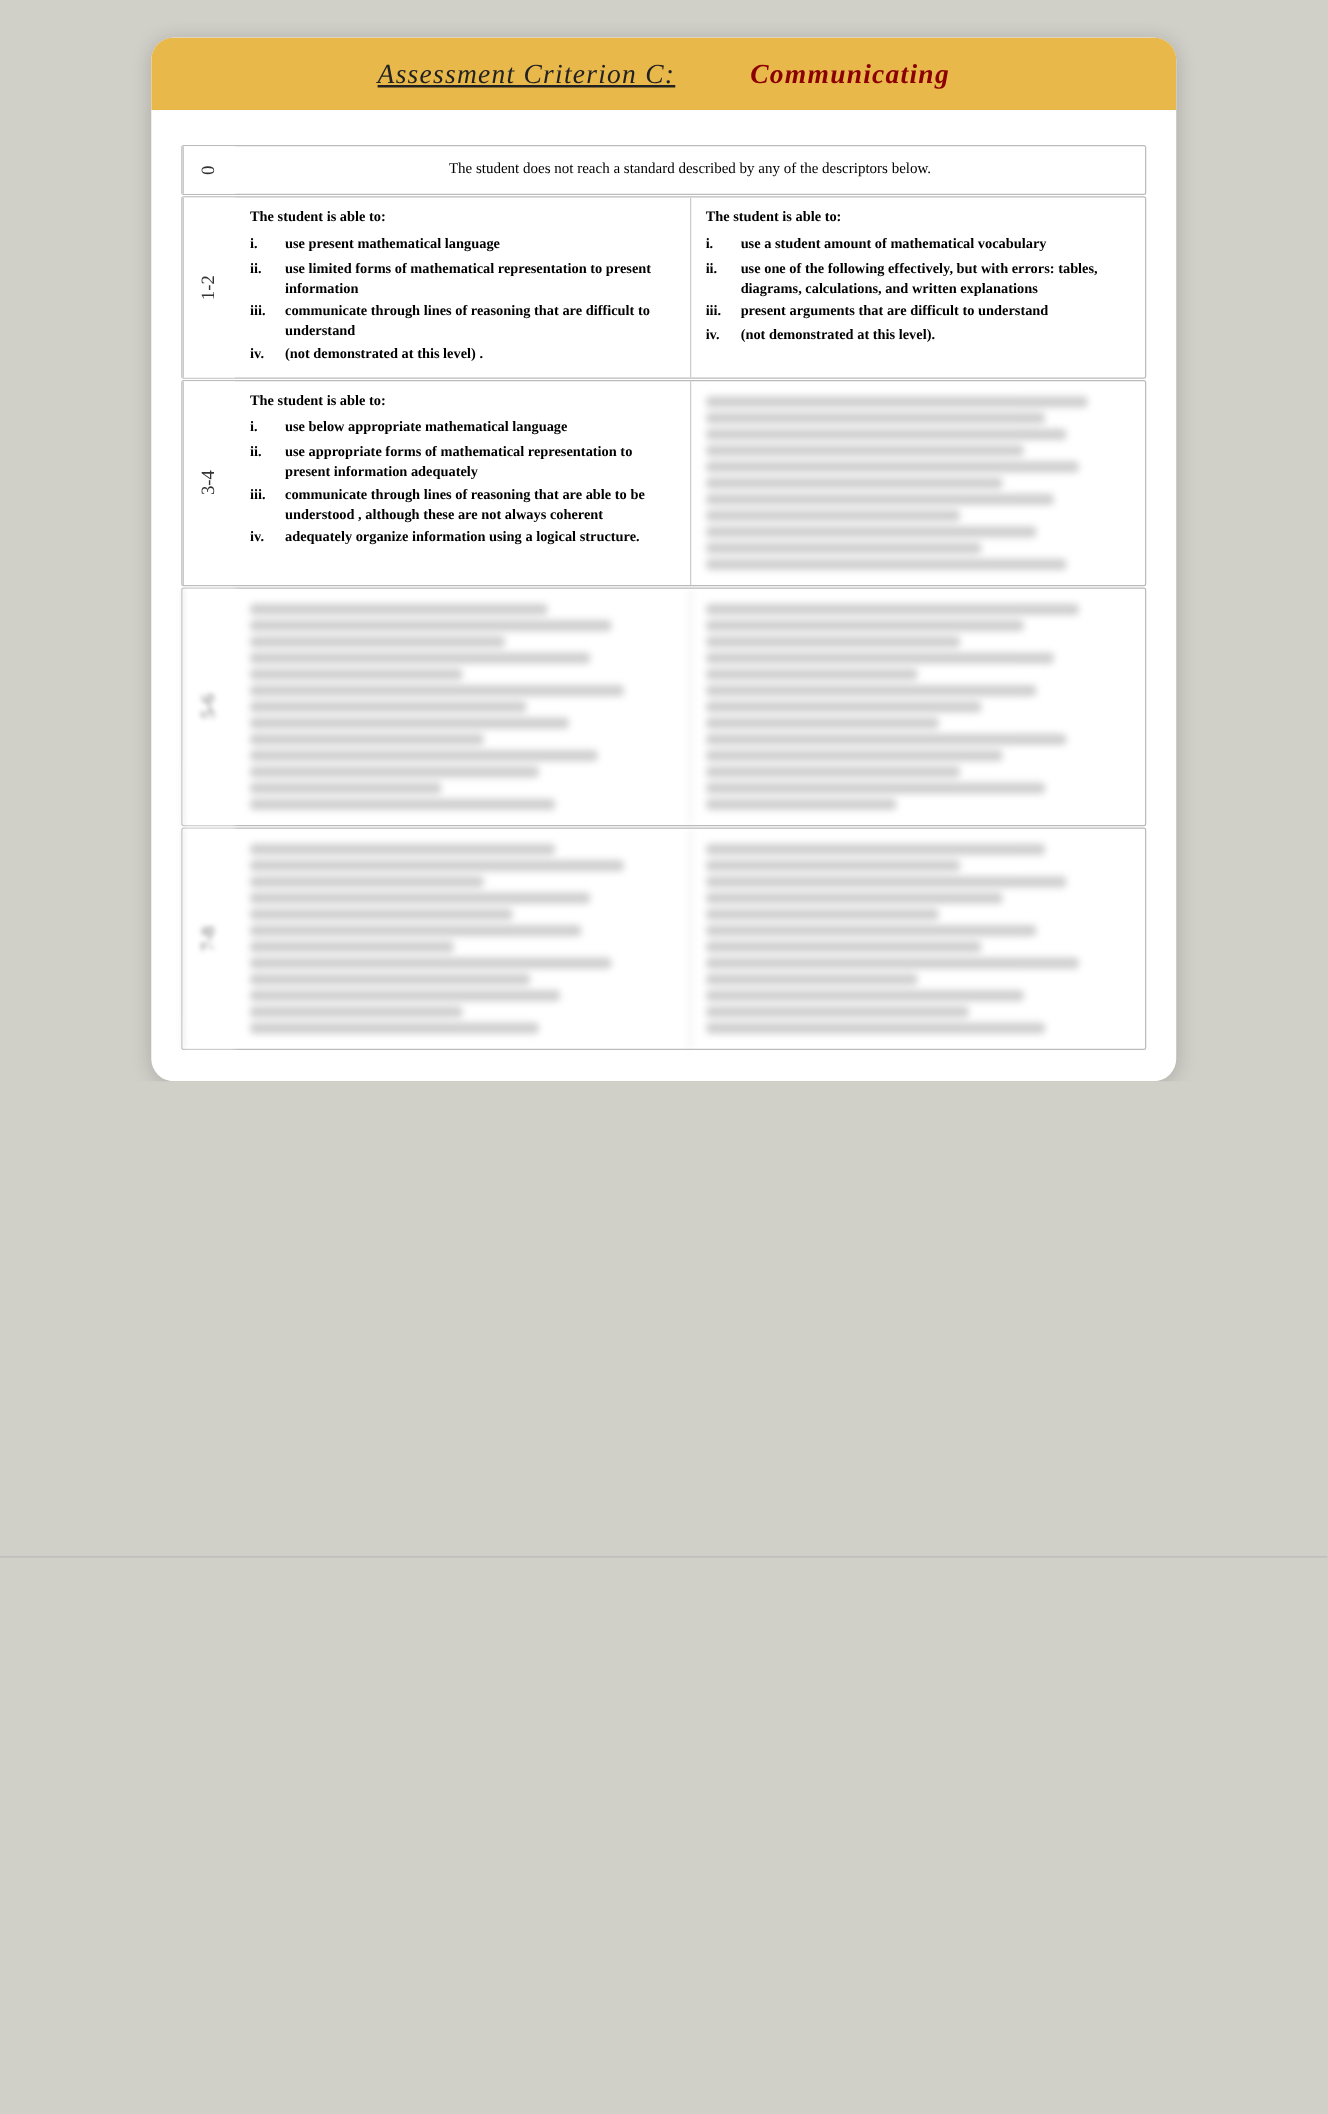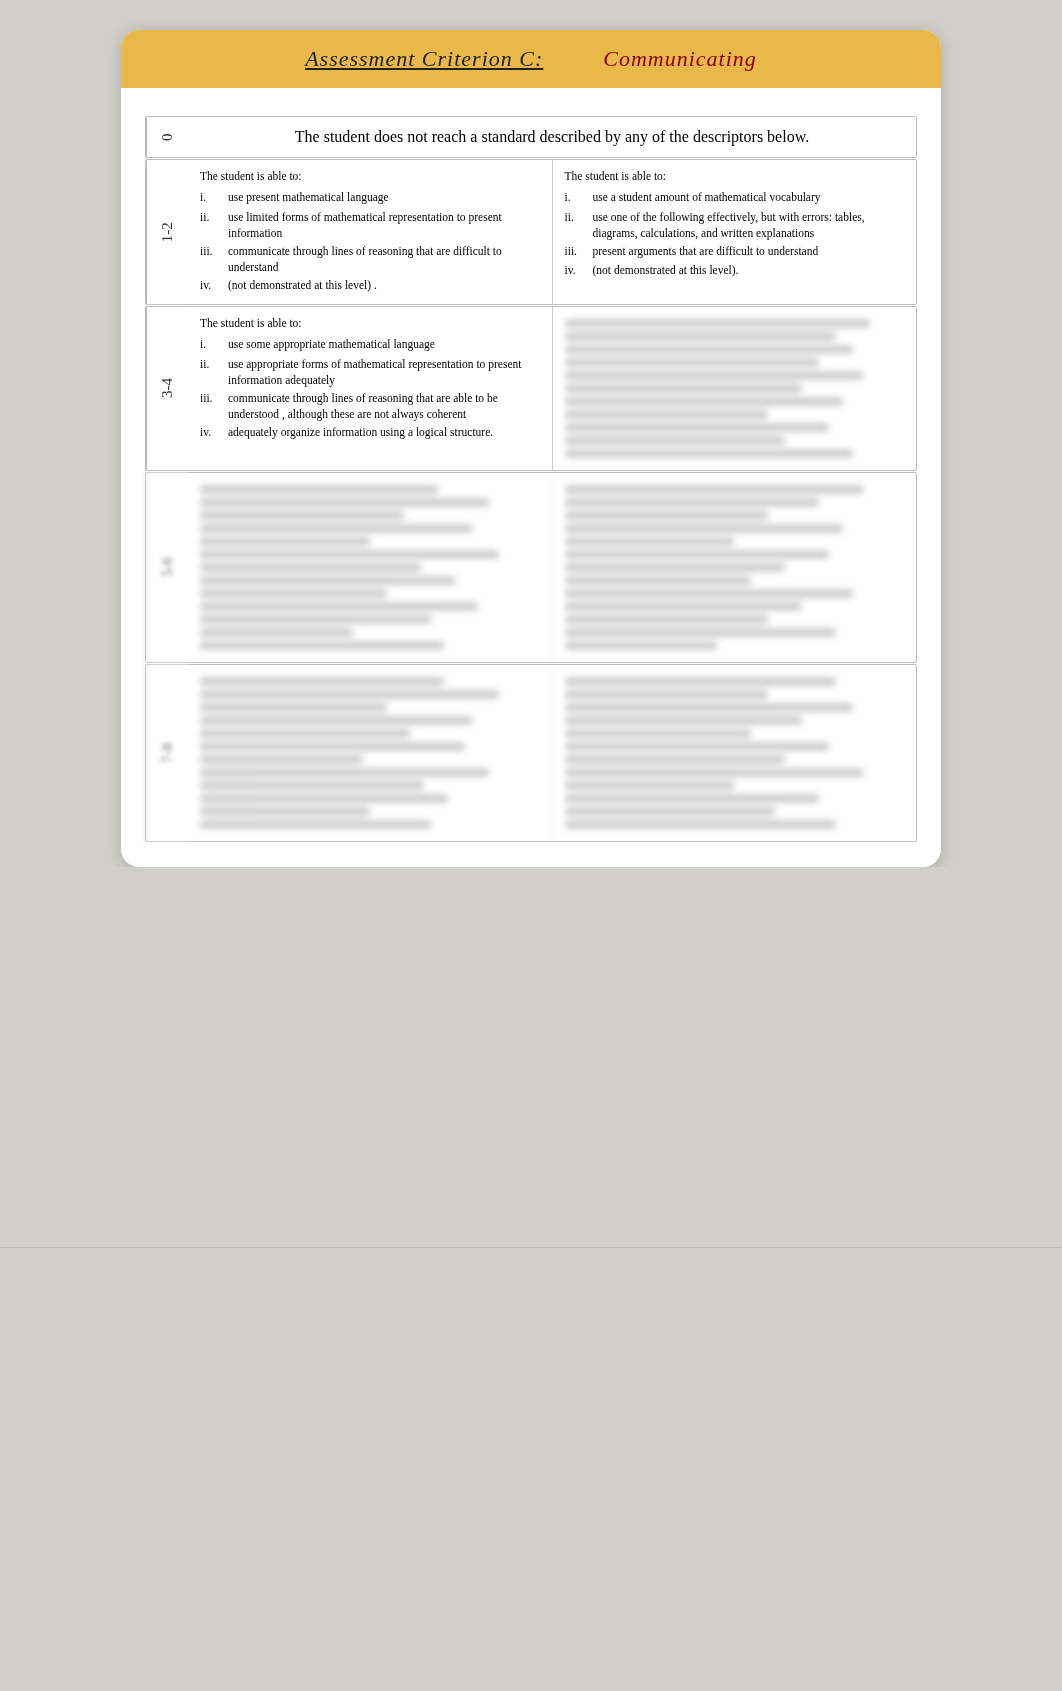--- a/index.html
+++ b/index.html
@@ -33,21 +33,21 @@
       justify-content: center;
       align-items: center;
       gap: 60px;
     }
     .header-bar .criterion {
       font-style: italic;
       text-decoration: underline;
     }
     .header-bar .communicating {
       color: #8B0000;
-      font-weight: normal;
+      font-weight: bold;
       font-style: italic;
     }
     .table-container {
       padding: 18px 24px 24px 24px;
     }
     .col-headers {
       display: flex;
       margin-bottom: 10px;
       margin-left: 42px;
     }
@@ -90,20 +90,21 @@
       display: flex;
       flex: 1;
     }
     .cell {
       flex: 1;
       padding: 8px 12px;
       font-size: 11.5px;
       line-height: 1.5;
       border-right: 1px solid #ccc;
       vertical-align: top;
+      font-weight: bold;
     }
     .cell:last-child {
       border-right: none;
     }
     .cell-full {
       flex: 1;
       padding: 8px 16px;
       font-size: 11.5px;
       line-height: 1.5;
       text-align: center;
@@ -136,21 +137,21 @@
       opacity: 0.7;
     }
     .blurred-line {
       background: #bbb;
       border-radius: 3px;
       height: 9px;
       margin: 4px 0;
       display: block;
     }
     .row-0 .cell-full {
-      font-size: 16px;
+      font-size: 12px;
     }
   </style>
 </head>
 <body>
 
 <div class="page-container">
 
   <div class="header-bar">
     <span class="criterion">Assessment Criterion C:</span>
     <span class="communicating">Communicating</span>
@@ -216,21 +217,21 @@
         </div>
       </div>
 
       <div class="table-row">
         <div class="row-label">3-4</div>
         <div class="row-content">
           <div class="cell">
             <div class="section-title">The student is able to:</div>
             <div class="list-item">
               <span class="list-label">i.</span>
-              <span class="list-text">use some  appropriate   mathematical language</span>
+              <span class="list-text">use below  appropriate   mathematical language</span>
             </div>
             <div class="list-item">
               <span class="list-label">ii.</span>
               <span class="list-text">use appropriate   forms  of mathematical representation to present information adequately</span>
             </div>
             <div class="list-item">
               <span class="list-label">iii.</span>
               <span class="list-text">communicate through lines of reasoning that are  able to be understood     , although these are  not always coherent</span>
             </div>
             <div class="list-item">

